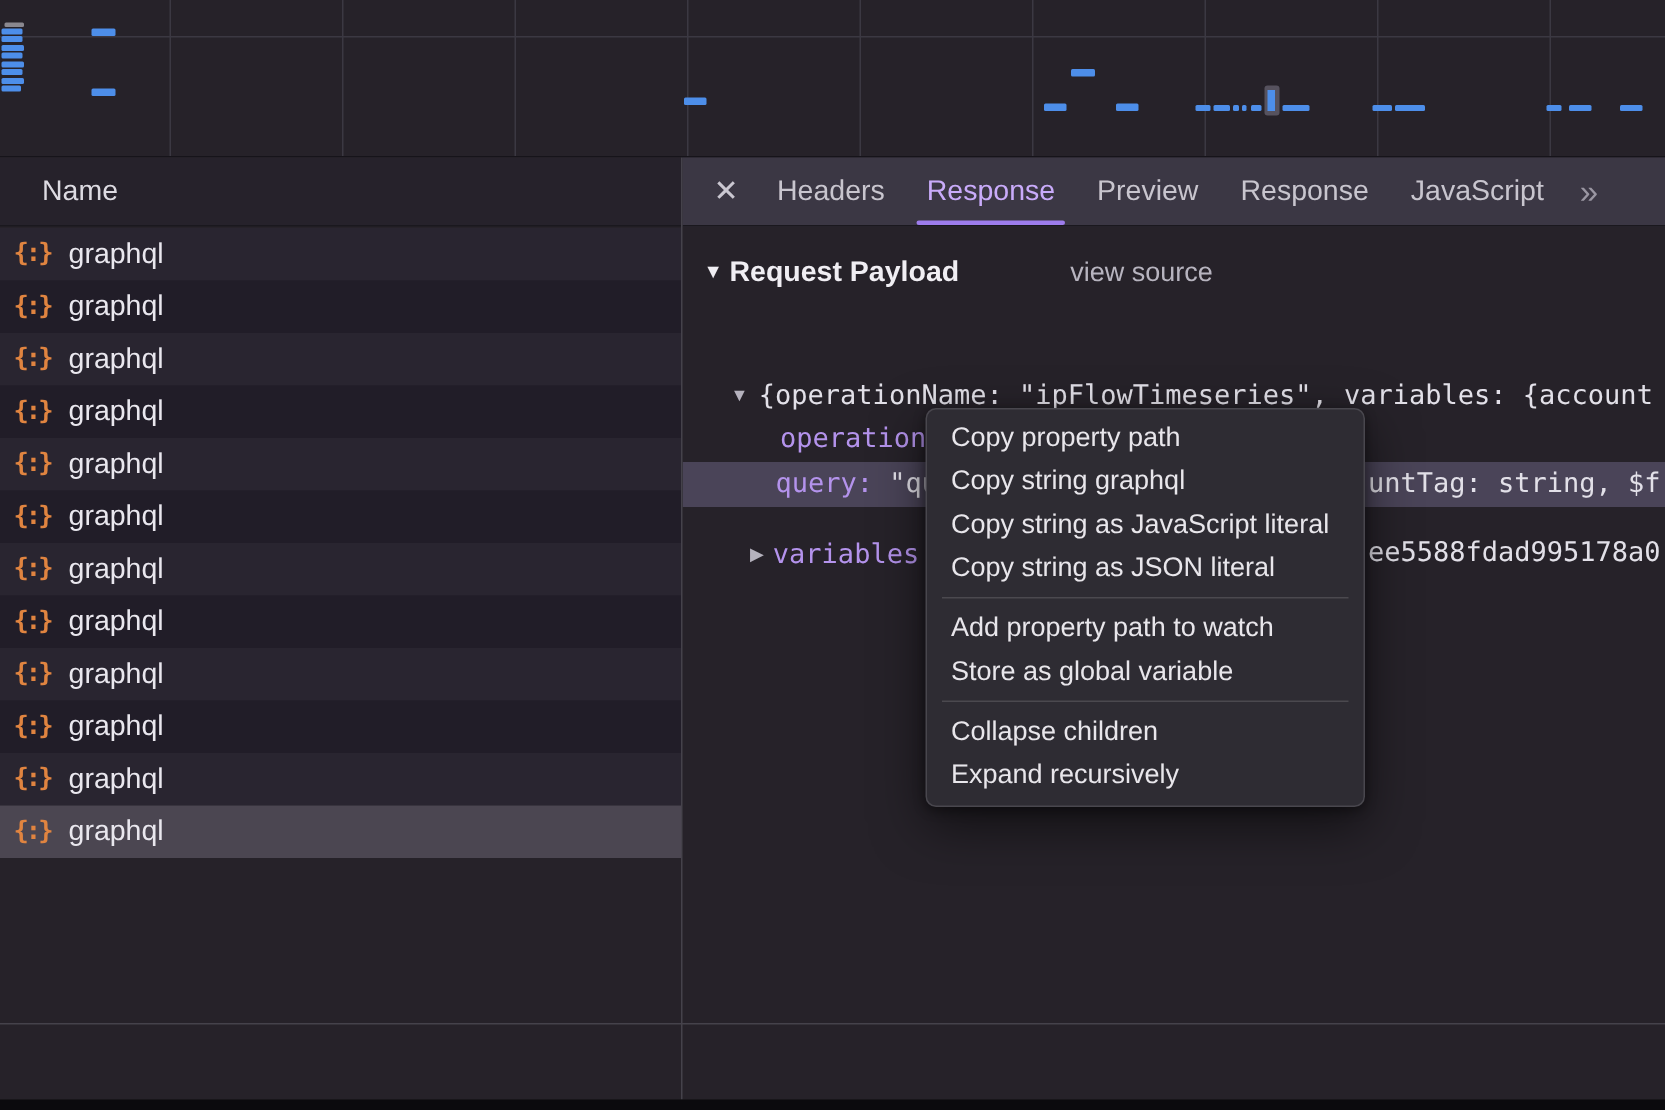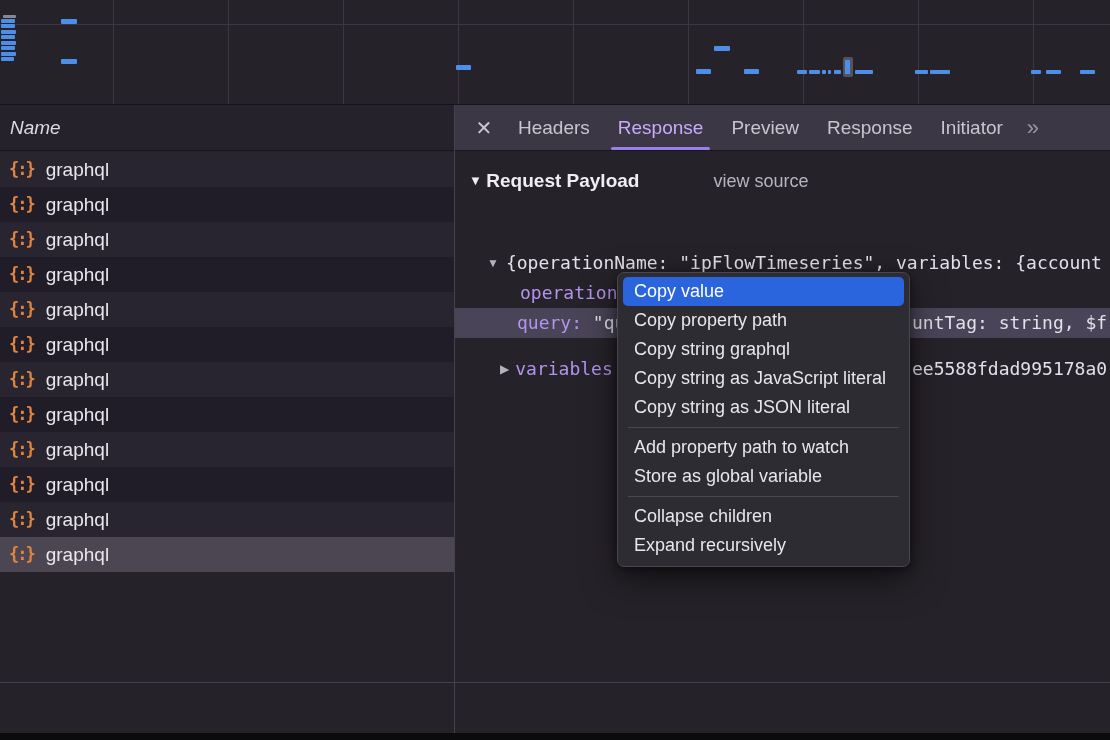--- a/index.html
+++ b/index.html
@@ -10,22 +10,22 @@
   .overview{position:absolute;left:0;top:0;width:1110px;height:104px;background:#262229;border-bottom:1px solid #16141a;}
   .overview .vline{position:absolute;top:0;bottom:0;width:1px;background:#3b3842;}
   .overview .hline{position:absolute;left:0;right:0;height:1px;background:#3b3842;}
   .overview .bar{position:absolute;background:#4d8ee9;border-radius:1px;}
   .overview .graybar{position:absolute;background:#8a888f;border-radius:1px;}
   .overview .marker{position:absolute;background:#56525e;border-radius:2px;}
   .overview .marker i{position:absolute;left:2px;top:3px;width:5px;bottom:3px;background:#4d8ee9;display:block;}
 
   
   .left-panel{position:absolute;left:0;top:105px;width:454px;bottom:0;background:#262229;}
-  .col-header{height:46px;line-height:46px;padding-left:10px;font-size:19px;color:#dddbe2;
-              background:#26222b;border-bottom:1px solid #1a181e;box-sizing:border-box;font-style:italic;}
+  .col-header{height:46px;line-height:46px;padding-left:28px;font-size:19px;color:#dddbe2;
+              background:#26222b;border-bottom:1px solid #1a181e;box-sizing:border-box;}
   .rows{position:absolute;left:0;right:0;top:47px;}
   .req-row{height:35px;display:flex;align-items:center;padding-left:9px;font-size:19px;color:#e9e7ee;cursor:default;}
   .req-row:nth-child(odd){background:#292530;}
   .req-row:nth-child(even){background:#211d28;}
   .req-row.selected{background:#4b4651;}
   .brace-icon{font-family:"DejaVu Sans Mono",monospace;font-weight:bold;font-size:17px;color:#e08440;
               letter-spacing:-2px;margin-right:12px;margin-top:-2px;}
 
   
   .v-divider{position:absolute;left:454px;top:105px;width:1px;height:628px;background:#45424b;z-index:3;}
@@ -182,21 +182,21 @@
   <div class="v-divider"></div>
 
   <div class="right-panel">
     <div class="tabbar">
       <span class="close-x">✕</span>
       <span class="tabs" id="tabs">
           <span class="tab">Headers</span>
           <span class="tab active">Response</span>
           <span class="tab">Preview</span>
           <span class="tab">Response</span>
-          <span class="tab">Initiator</span>
+          <span class="tab">JavaScript</span>
         </span>
       <span class="more-tabs">»</span>
     </div>
 
     <div class="payload-content">
       <div class="section-header">
         <span class="sec-tri">▼</span>
         <span class="sec-title">Request Payload</span><span class="view-source">view source</span>
       </div>
 
@@ -216,21 +216,20 @@
           <span class="frag-right tlight">ee5588fdad995178a0</span>
         </div>
       </div>
     </div>
   </div>
 
   <div class="footer-divider"></div>
   <div class="bottom-strip"></div>
 
   <div class="context-menu" id="menu">
-      <div class="menu-item selected" style="background: rgb(42, 101, 221);">Copy value</div>
       <div class="menu-item">Copy property path</div>
       <div class="menu-item">Copy string graphql</div>
       <div class="menu-item">Copy string as JavaScript literal</div>
       <div class="menu-item">Copy string as JSON literal</div>
       <div class="menu-sep"></div>
       <div class="menu-item">Add property path to watch</div>
       <div class="menu-item">Store as global variable</div>
       <div class="menu-sep"></div>
       <div class="menu-item">Collapse children</div>
       <div class="menu-item">Expand recursively</div>

